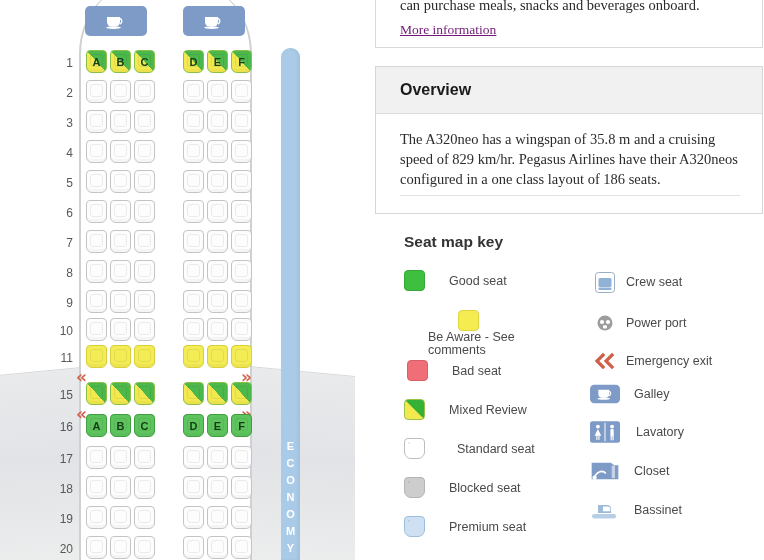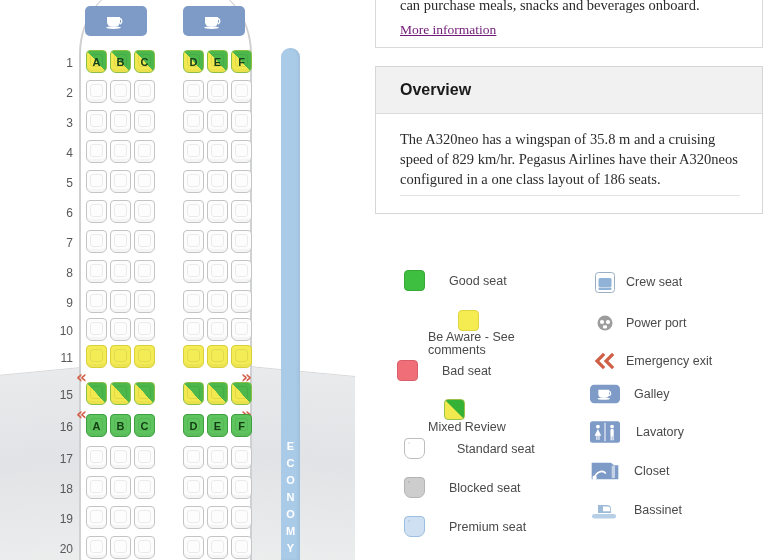--- a/index.html
+++ b/index.html
@@ -518,35 +518,36 @@
       <a id="more-info">More information</a>
     </div>
 
     <div id="overview-card">
       <div id="overview-head"></div>
       <div id="overview-title">Overview</div>
       <div id="overview-body">The A320neo has a wingspan of 35.8 m and a cruising speed of 829 km/hr. Pegasus Airlines have their A320neos configured in a one class layout of 186 seats.</div>
       <div id="overview-rule"></div>
     </div>
 
+    <div id="legend-title" style="left:49px; top:233px;">Seat map key</div>
 
     <div id="legend-left">
         <div class="legend-item" style="left: 49px; top: 270px;">
           <div class="sw good"></div>
           <div class="legend-label" style="margin-left: 24px; max-width: 105px;">Good seat</div>
         </div>
         <div class="legend-item" style="left: 49px; top: 310px; flex-direction: column;">
           <div class="sw aware"></div>
           <div class="legend-label two-line" style="margin-left: 24px; max-width: 105px;">Be Aware - See comments</div>
         </div>
-        <div class="legend-item" style="left: 42px; top: 360px; align-items: center;">
+        <div class="legend-item" style="left: 52px; top: 360px; align-items: center;">
           <div class="sw bad"></div>
           <div class="legend-label" style="margin-left: 24px; max-width: 105px;">Bad seat</div>
         </div>
-        <div class="legend-item" style="left: 49px; top: 399px; flex-direction: column;">
+        <div class="legend-item" style="left: 49px; top: 399px;">
           <div class="sw mixed"></div>
           <div class="legend-label" style="margin-left: 24px; max-width: 105px;">Mixed Review</div>
         </div>
         <div class="legend-item" style="left: 49px; top: 438px;">
           <div class="sw standard"><span class="sw-inner"></span></div>
           <div class="legend-label" style="margin-left: 32px; max-width: 105px;">Standard seat</div>
         </div>
         <div class="legend-item" style="left: 49px; top: 477px;">
           <div class="sw blocked"><span class="sw-inner"></span></div>
           <div class="legend-label" style="margin-left: 24px; max-width: 105px;">Blocked seat</div>

